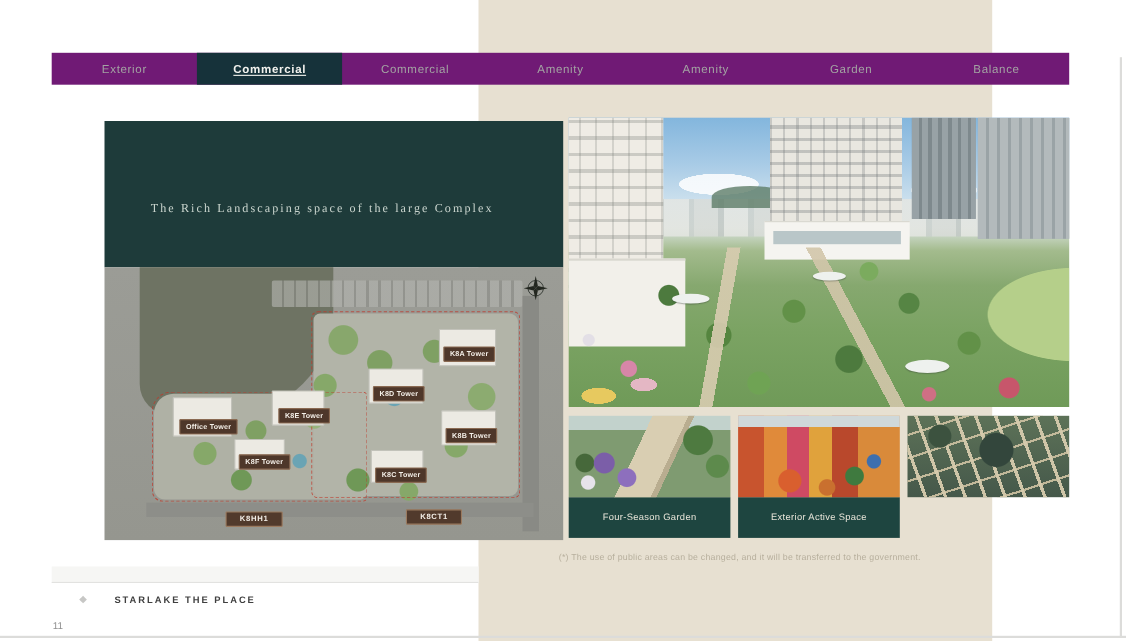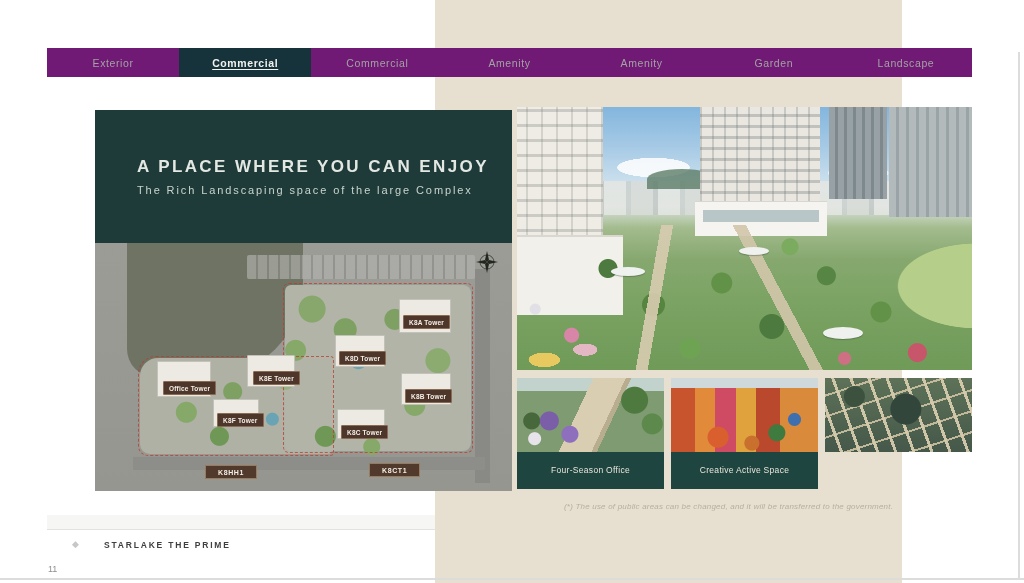--- a/index.html
+++ b/index.html
@@ -16,21 +16,21 @@
   
   .tabbar{position:absolute;left:47px;top:48px;width:925px;height:29px;background:#701a75;display:flex;}
   .tab{flex:1;display:flex;align-items:center;justify-content:center;font-size:10.5px;color:#a3a3a3;letter-spacing:.6px;cursor:pointer;}
   .tab.active{background:#16323a;color:#f2f2ee;font-weight:bold;}
   .tab.active .tab-label{text-decoration:underline;text-underline-offset:2px;}
 
   
   .left-panel{position:absolute;left:95px;top:110px;width:417px;height:381px;}
   .hero{position:absolute;left:0;top:0;width:417px;height:133px;background:#1e3b3a;}
   .hero-title{position:absolute;left:42px;top:47px;font-size:17px;font-weight:bold;letter-spacing:2.4px;color:#e3e8e2;}
-  .hero-subtitle{position:absolute;left:42px;top:74px;font-size:11px;letter-spacing:1.9px;color:#c9d4cd;}
+  .hero-subtitle{position:absolute;left:42px;top:74px;font-size:11px;letter-spacing:1.9px;color:#c9d4cd;font-family:Liberation Serif, serif;}
 
   
   .sitemap{position:absolute;left:0;top:133px;width:417px;height:248px;background:linear-gradient(180deg,#9b9c96 0%,#95968f 100%);overflow:hidden;}
   .mp-lake{position:absolute;left:32px;top:-8px;width:176px;height:142px;background:#6e7363;border-radius:0 8px 95px 28px;}
   .mp-parking{position:absolute;left:152px;top:12px;width:228px;height:24px;background:repeating-linear-gradient(90deg,#b2b3ae 0 9px,#8e8f8a 9px 11px);opacity:.65;border-radius:2px;}
   .mp-road-right{position:absolute;left:380px;top:26px;width:15px;height:214px;background:#898a85;}
   .mp-road-bottom{position:absolute;left:38px;top:214px;width:352px;height:13px;background:#8d8e89;}
   .mp-site-left{position:absolute;left:45px;top:115px;width:192px;height:96px;background:#afb1a5;border-radius:18px 4px 4px 10px;}
   .mp-site-right{position:absolute;left:190px;top:42px;width:186px;height:166px;background:#b2b4a8;border-radius:6px 8px 8px 6px;}
   .mp-green{position:absolute;left:45px;top:42px;width:331px;height:172px;
@@ -130,21 +130,21 @@
       radial-gradient(circle at 84% 56%,#3e6fae 0 6px,transparent 7px),
       linear-gradient(90deg,#c8542e 0 16%,#e08a3a 16% 30%,#cf4a63 30% 44%,#e0a23c 44% 58%,#b9482c 58% 74%,#d98a3a 74% 100%);}
   .t4{background-image:
       radial-gradient(circle at 55% 42%,#33463c 0 15px,transparent 16px),
       radial-gradient(circle at 20% 25%,#3c523f 0 10px,transparent 11px),
       repeating-linear-gradient(70deg,transparent 0 14px,rgba(214,203,173,.95) 14px 17px),
       repeating-linear-gradient(-18deg,transparent 0 18px,rgba(206,194,162,.9) 18px 20px),
       linear-gradient(180deg,#5d7258 0,#45584a 100%);}
 
   
-  .footnote{position:absolute;left:564px;top:502px;font-size:8px;font-style:italic;color:#b7af9d;letter-spacing:.2px;}
+  .footnote{position:absolute;left:508px;top:502px;font-size:8px;color:#b7af9d;letter-spacing:.2px;}
   .footer-block{position:absolute;left:47px;top:515px;width:388px;height:14px;background:#f6f6f4;border-bottom:1px solid #e2e2e0;}
   .footer-page{position:absolute;left:48px;top:564px;font-size:9px;color:#8f8f8f;}
   .footer-gem{position:absolute;left:72px;top:539px;font-size:9px;color:#c7c7c5;}
   .footer-brand{position:absolute;left:104px;top:540px;font-size:8.5px;font-weight:bold;letter-spacing:1.8px;color:#3f3f3f;}
 </style>
 </head>
 <body>
 
 <div class="stage">
   <div class="beige-band"></div>
@@ -164,27 +164,26 @@
     <div class="tab">
         <span class="tab-label">Amenity</span>
       </div>
     <div class="tab">
         <span class="tab-label">Amenity</span>
       </div>
     <div class="tab">
         <span class="tab-label">Garden</span>
       </div>
     <div class="tab">
-        <span class="tab-label">Landscape</span>
+        <span class="tab-label">Balance</span>
       </div>
   </div>
 
   <div class="left-panel">
     <div class="hero">
-      <div class="hero-title">A PLACE WHERE YOU CAN ENJOY</div>
       <div class="hero-subtitle">The Rich Landscaping space of the large Complex</div>
     </div>
 
     <div class="sitemap">
       <div class="mp-lake"></div>
       <div class="mp-parking"></div>
       <div class="mp-road-right"></div>
       <div class="mp-road-bottom"></div>
       <div class="mp-site-left"></div>
       <div class="mp-site-right"></div>
@@ -233,30 +232,30 @@
     <div class="pm-tower pm-tower-d2"></div>
     <div class="pm-park"></div>
     <div class="pm-canopy" style="left:94px;top:160px;width:34px;height:9px;"></div>
     <div class="pm-canopy" style="left:222px;top:140px;width:30px;height:8px;"></div>
     <div class="pm-canopy" style="left:306px;top:220px;width:40px;height:12px;"></div>
   </div>
 
   <div class="thumbs">
     <div class="thumb">
       <div class="thumb-img t1"></div>
-      <div class="thumb-cap">Four-Season Office</div>
+      <div class="thumb-cap">Four-Season Garden</div>
     </div>
     <div class="thumb">
       <div class="thumb-img t3"></div>
-      <div class="thumb-cap">Creative Active Space</div>
+      <div class="thumb-cap">Exterior Active Space</div>
     </div>
     <div class="thumb">
       <div class="thumb-img t4"></div>
     </div>
   </div>
 
   <div class="footnote">(*) The use of public areas can be changed, and it will be transferred to the government.</div>
 
   <div class="footer-block"></div>
   <div class="footer-page">11</div>
   <div class="footer-gem">◆</div>
-  <div class="footer-brand">STARLAKE THE PRIME</div>
+  <div class="footer-brand">STARLAKE THE PLACE</div>
 </div>
 
 </body></html>

